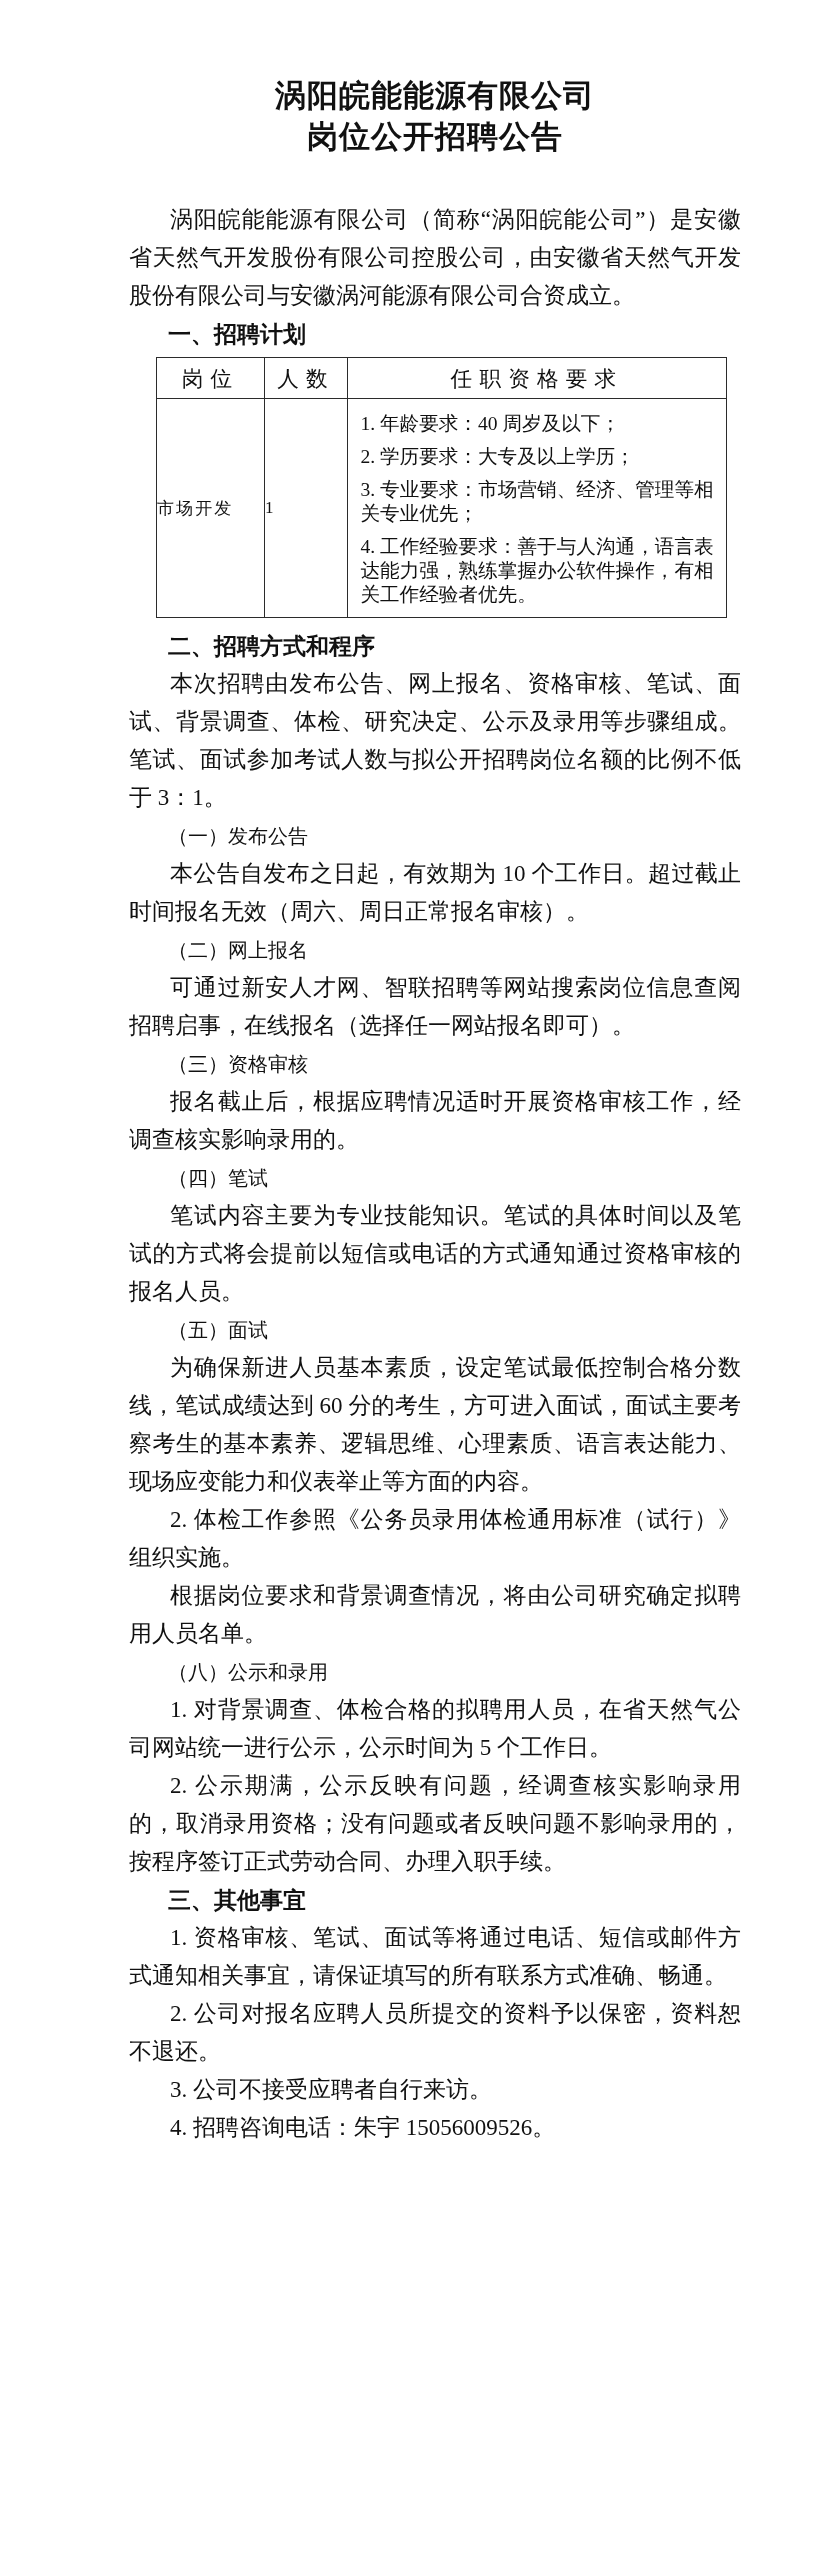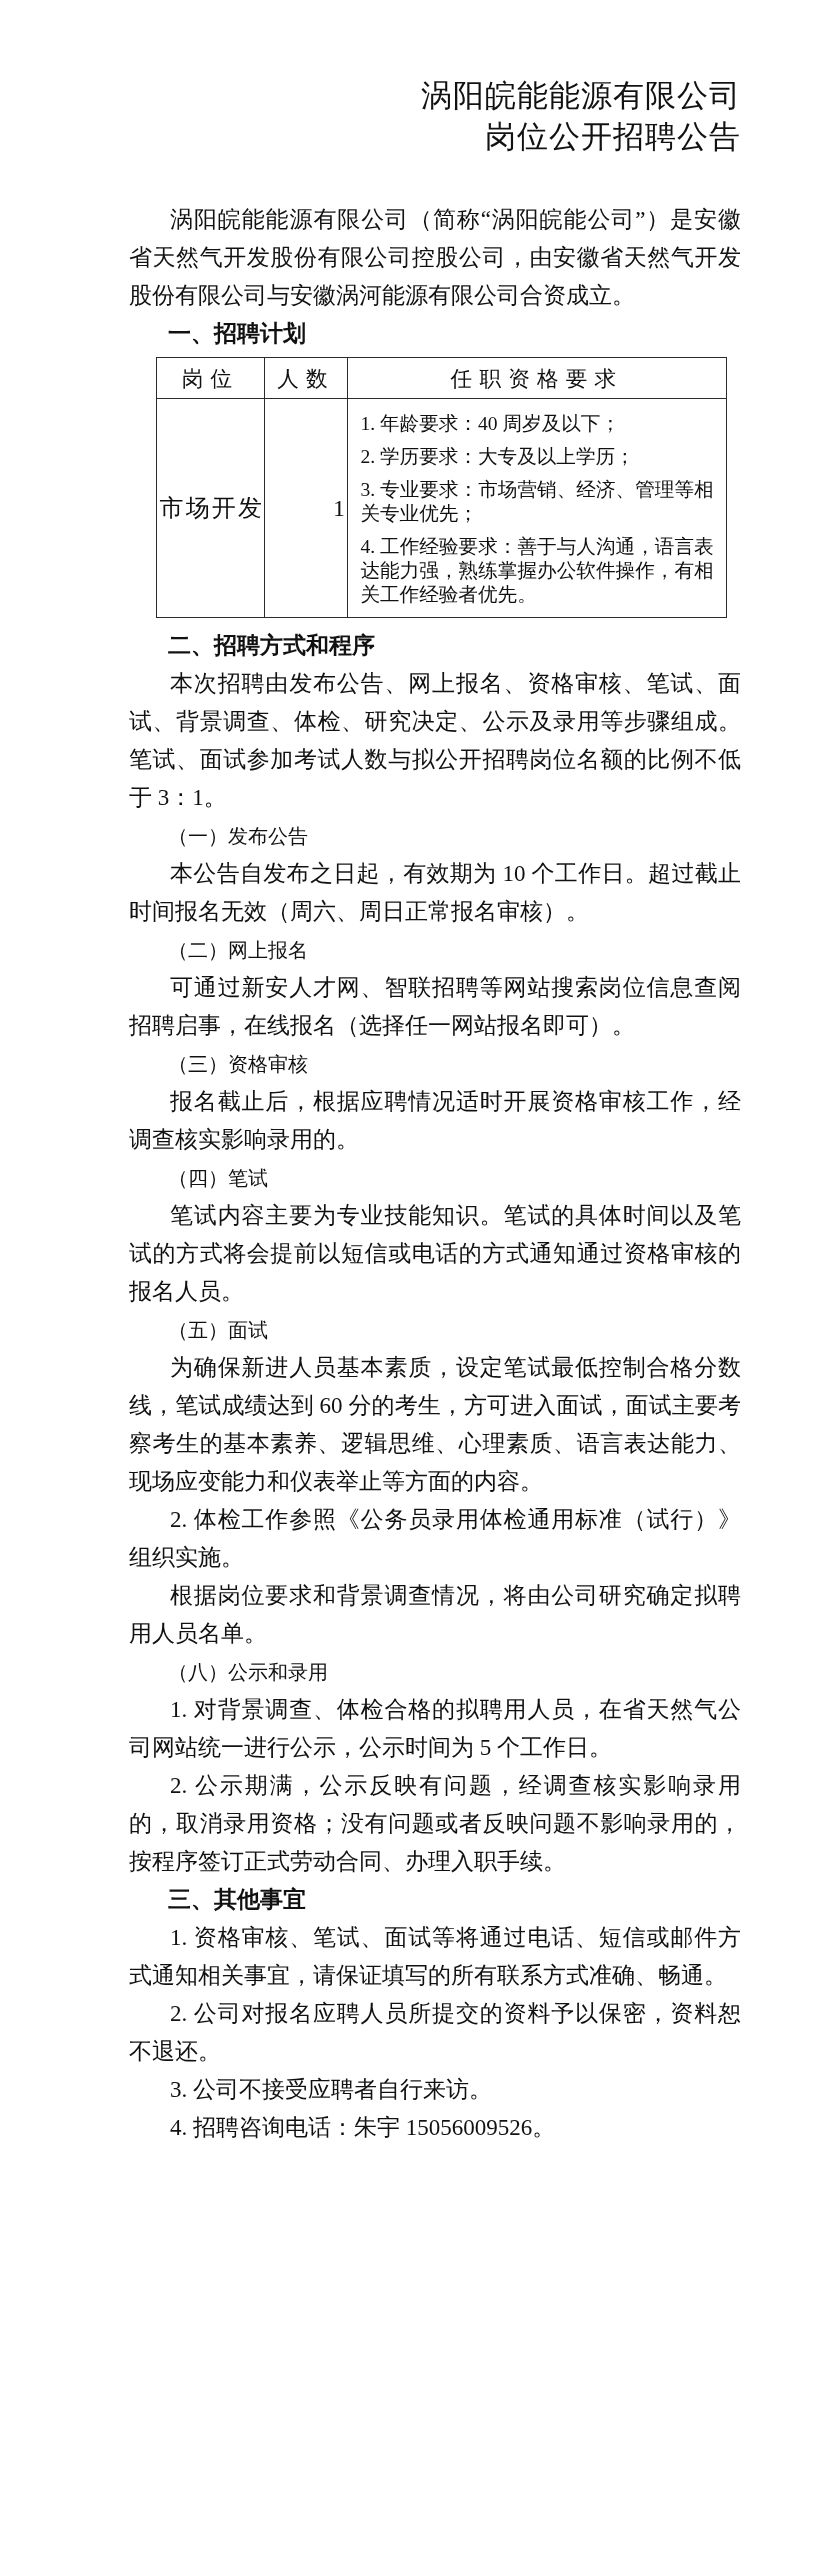--- a/index.html
+++ b/index.html
@@ -15,37 +15,37 @@
     position: absolute;
     top: 0; left: 0;
     width: 818px;
     height: 2769px;
     background: #ffffff;
     padding: 75px 77px 0 129px;
     overflow: hidden;
   }
   
   .doc-title {
-    text-align: right;
-    font-weight: normal;
+    text-align: center;
+    font-weight: bold;
     font-size: 31px;
     line-height: 41px;
     letter-spacing: 1px;
     margin-bottom: 44px;
   }
   
   .para {
     font-size: 23px;
     line-height: 38px;
     text-align: justify;
     text-indent: 41px;
   }
   
   .sec-heading {
-    font-family: Liberation Serif, serif;
+    font-family: Liberation Sans, sans-serif;
     font-weight: bold;
     font-size: 23px;
     line-height: 38px;
     text-indent: 39px;
   }
   
   .sub-heading {
     font-size: 20px;
     line-height: 38px;
     text-indent: 39px;
@@ -66,22 +66,22 @@
   }
   .plan-table th {
     font-size: 21.6px;
     font-weight: normal;
     text-align: center;
     letter-spacing: 7.2px;
     height: 41px;
     padding: 4.1px 2.1px;
   }
   .plan-table td.cell-center {
-    text-align: right;
-    font-size: 24px;
+    text-align: left;
+    font-size: 17px;
     letter-spacing: 2.1px;
   }
   .plan-table td.cell-req {
     padding: 13.4px 12.4px 10.3px 12.4px;
     font-size: 19.6px;
     line-height: 24px;
     text-align: justify;
   }
   .req-item { margin-bottom: 8.8px; }
   .req-item:last-child { margin-bottom: 0; }

